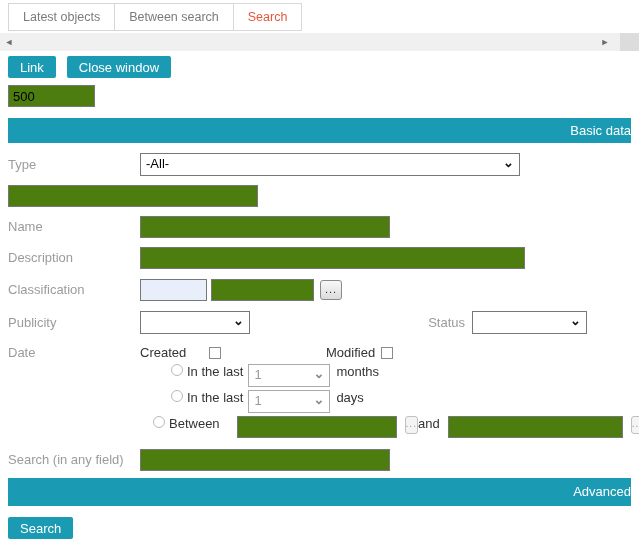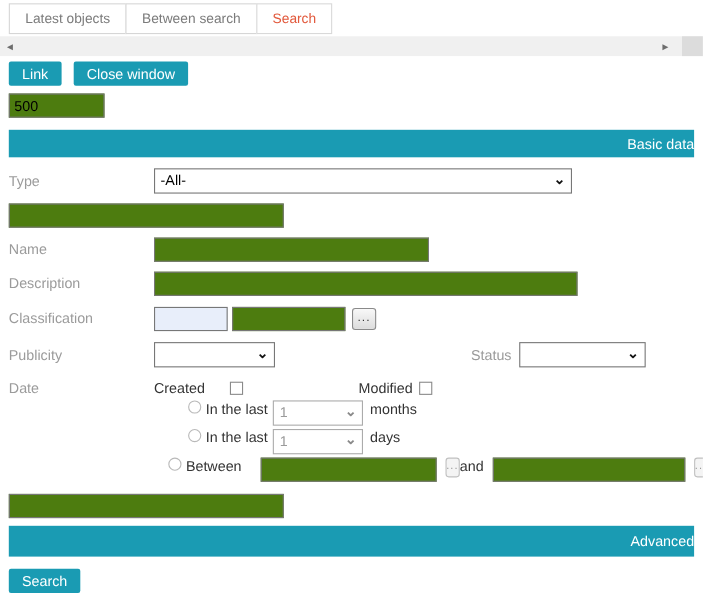--- a/index.html
+++ b/index.html
@@ -171,20 +171,21 @@
   <span class="radio"></span>
   <span class="pre">Between</span>
   <input class="txt between-input1" value="" style="">
   <div class="browse-sm">...</div>
   <span class="andtxt">and</span>
   <input class="txt between-input2" value="" style="">
   <div class="browse-sm">...</div>
 </div>
 
 <div class="frow" style="margin-top:9px;">
+  <div class="flabel">Search (in any field)</div>
   <input class="txt w-cn" value="" style="">
 </div>
 
 <div class="section-bar advanced">Advanced</div>
 
 <div class="search-btn-row">
   <button class="btn">Search</button>
 </div>
 
 </body></html>

